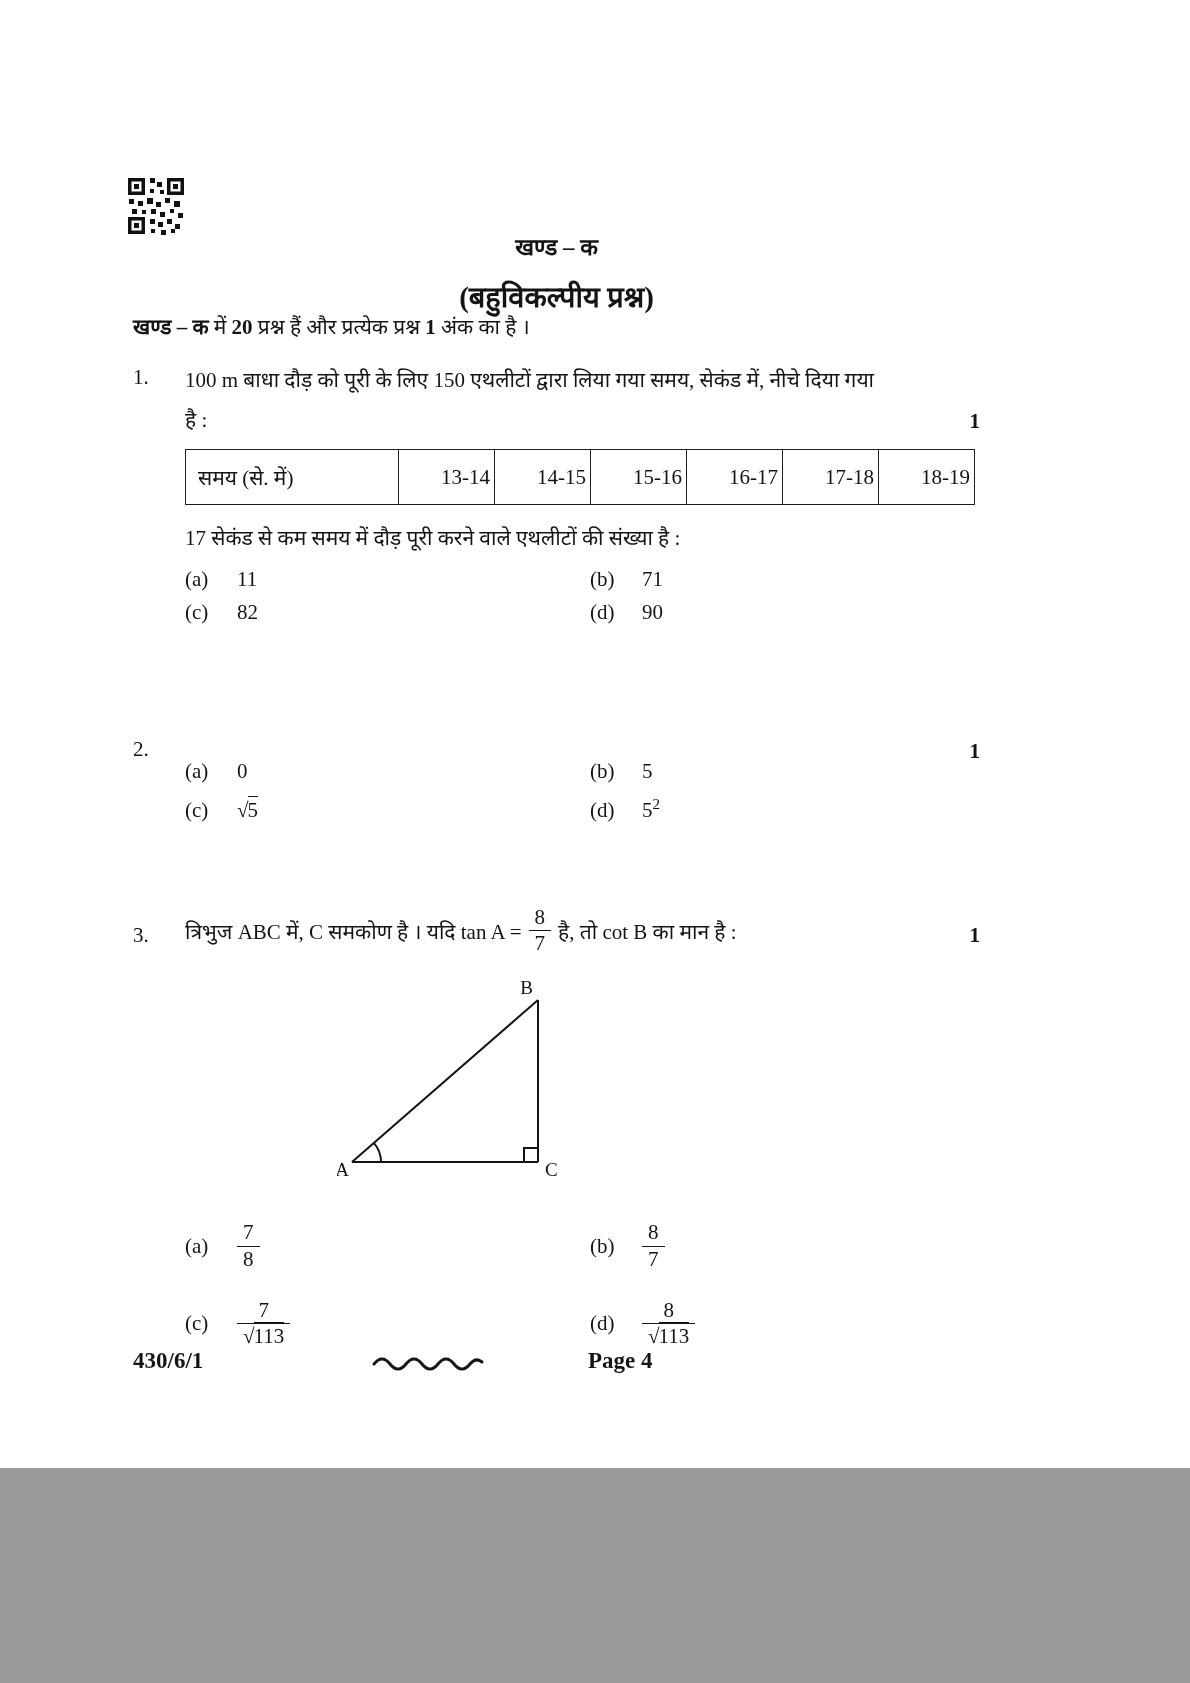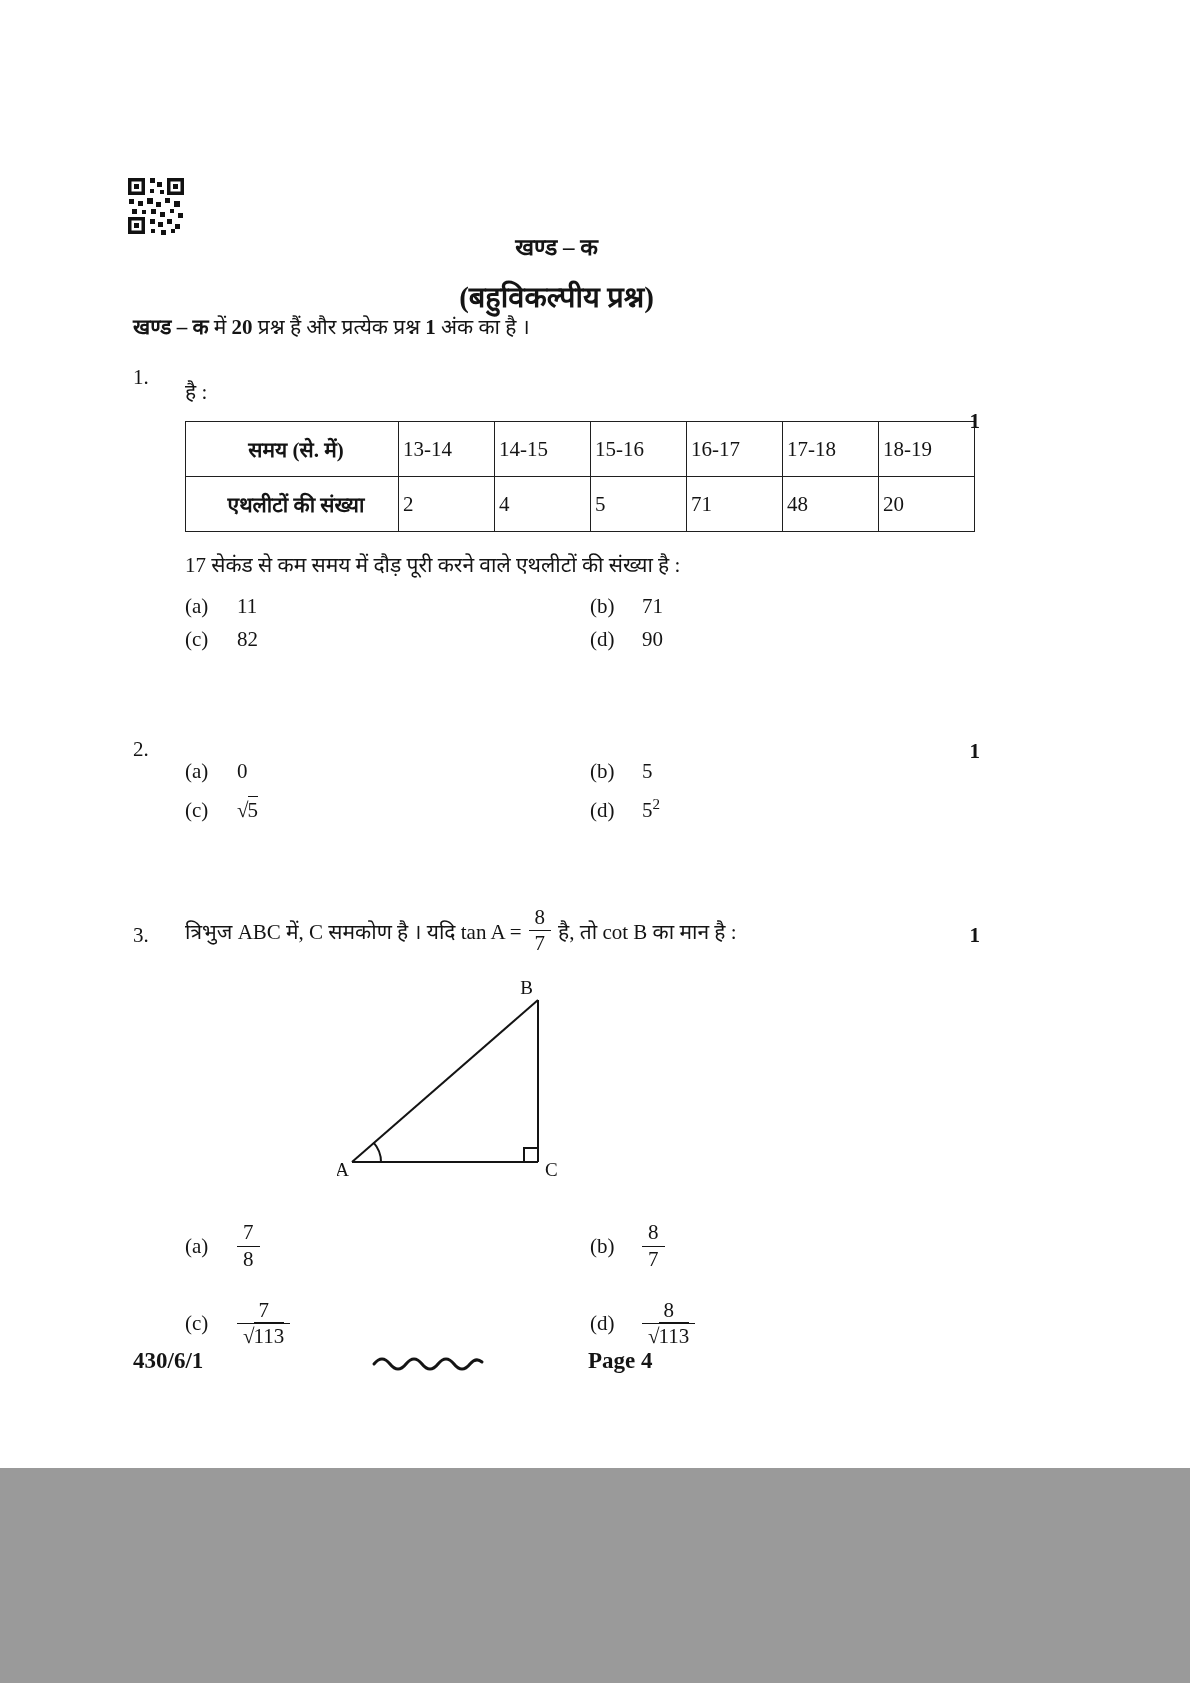--- a/index.html
+++ b/index.html
@@ -37,26 +37,26 @@
   .q1 .marks{top:44px;}
   .q2 .marks{top:2px;}
   .q3 .marks{top:18px;}
   .line2{margin-top:12px;}
 
   
   table.freq{border-collapse:collapse;margin-top:16px;}
   table.freq td{
     border:1.7px solid #1f1f1f;
     height:54px;
-    text-align:left;
+    text-align:right;
     padding:0 4px;
     font-size:21px;
   }
   table.freq td.rowlabel{
-    width:196px;text-align:center;padding-left:12px;font-weight:bold;
+    width:196px;text-align:left;padding-left:12px;font-weight:normal;
   }
   table.freq td.val{width:87px;}
 
   .subtext{margin-top:18px;}
 
   
   .opts{margin-top:16px;}
   .orow{display:flex;margin-bottom:8px;}
   .opt{display:flex;align-items:center;}
   .opt.first{width:405px;flex:none;}
@@ -135,41 +135,33 @@
 
   <div class="abs instruction">
     <span class="bold">खण्ड – क</span><span> में </span><span class="bold">20</span><span> प्रश्न हैं और प्रत्येक प्रश्न </span><span class="bold">1</span><span> अंक का है ।</span>
   </div>
 
   <div class="question q1">
     <div class="marks">1</div>
     <div class="qrow">
       <div class="qnum">1.</div>
       <div class="qbody">
+        <div>100 m बाधा दौड़ को पूरी के लिए 150 एथलीटों द्वारा लिया गया समय, सेकंड में, नीचे दिया गया</div>
         <div class="line2">है :</div>
 
         <table class="freq">
           <tbody>
               <tr>
             <td class="rowlabel">समय (से. में)</td>
             <td class="val">13-14</td>
             <td class="val">14-15</td>
             <td class="val">15-16</td>
             <td class="val">16-17</td>
             <td class="val">17-18</td>
             <td class="val">18-19</td>
-          </tr>
-          <tr>
-            <td class="rowlabel">एथलीटों की संख्या</td>
-            <td class="val">2</td>
-            <td class="val">4</td>
-            <td class="val">5</td>
-            <td class="val">71</td>
-            <td class="val">48</td>
-            <td class="val">20</td>
           </tr>
         </tbody>
           </table>
 
         <div class="subtext">17 सेकंड से कम समय में दौड़ पूरी करने वाले एथलीटों की संख्या है :</div>
 
         <div class="opts">
           <div class="orow">
             <div class="opt first">
               <span class="olabel">(a)</span>

